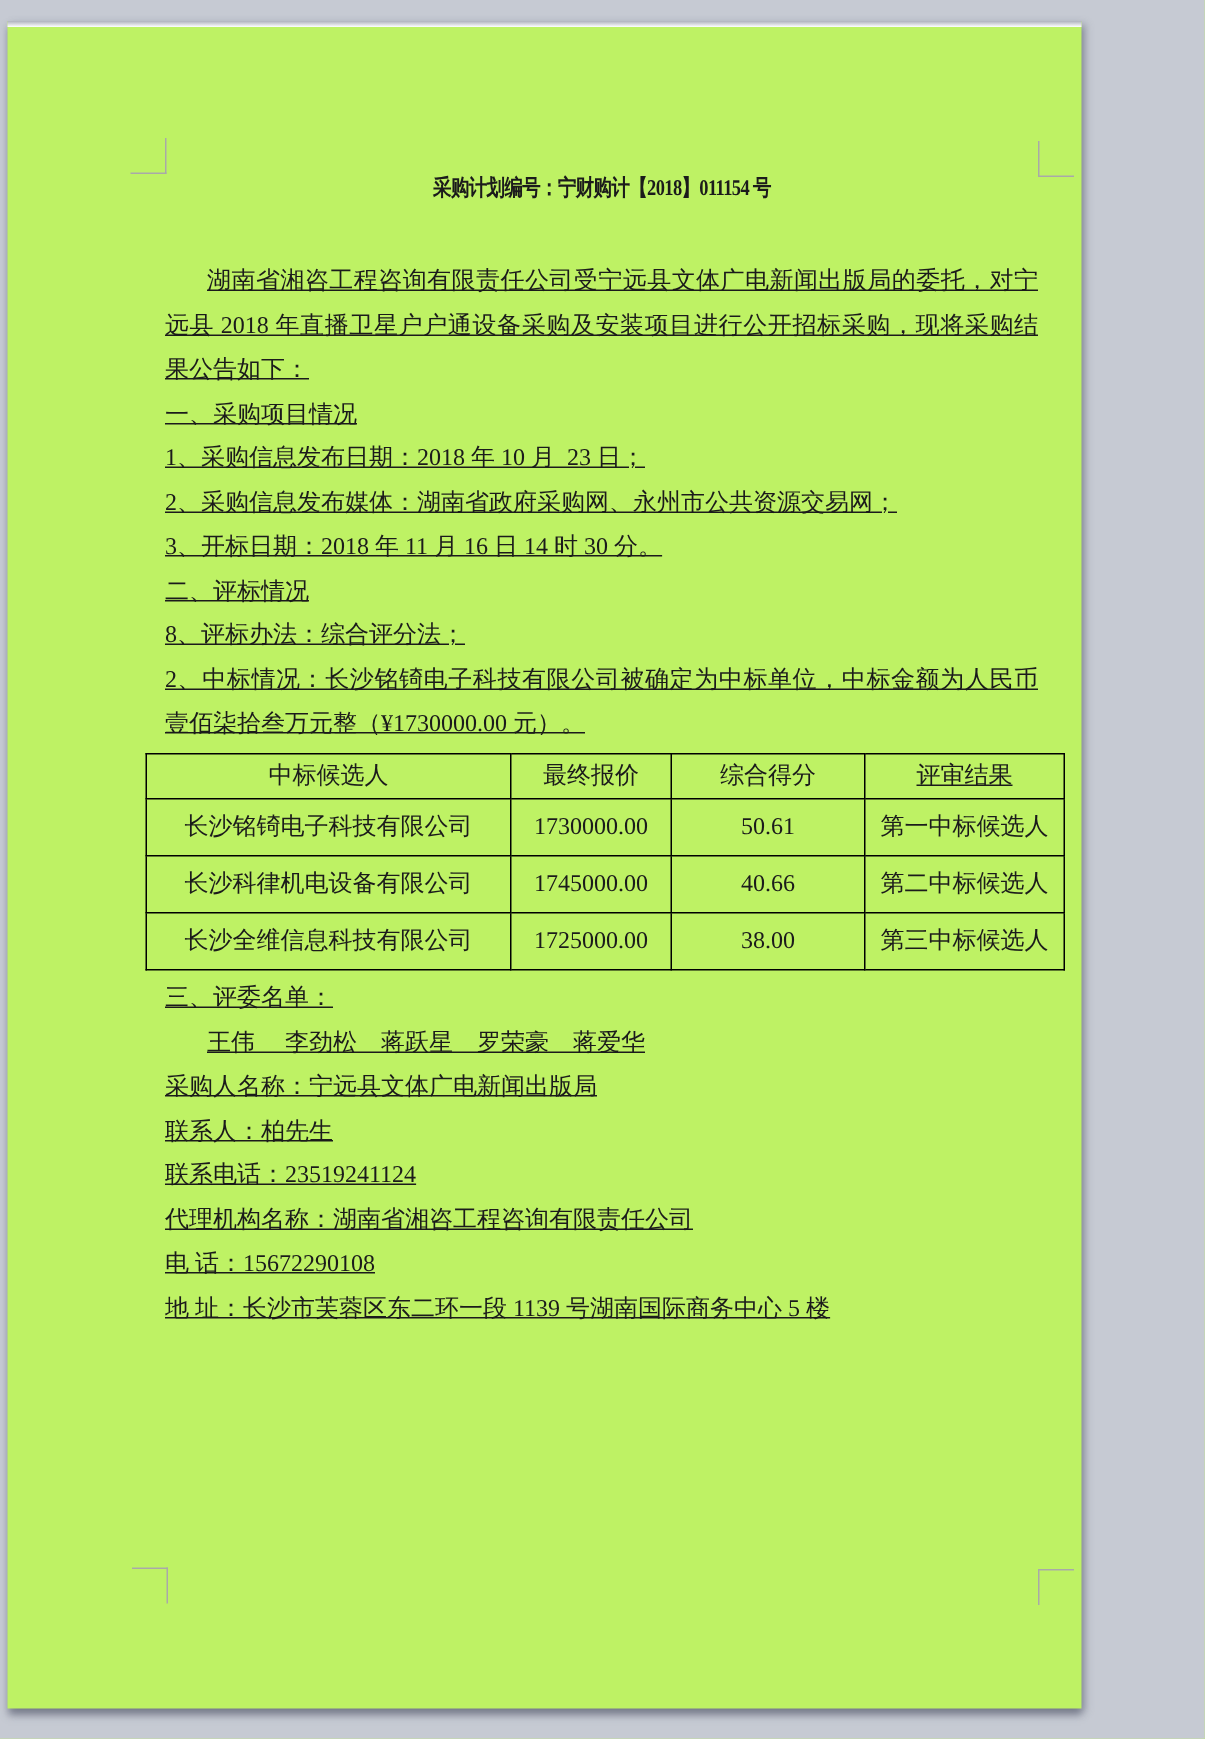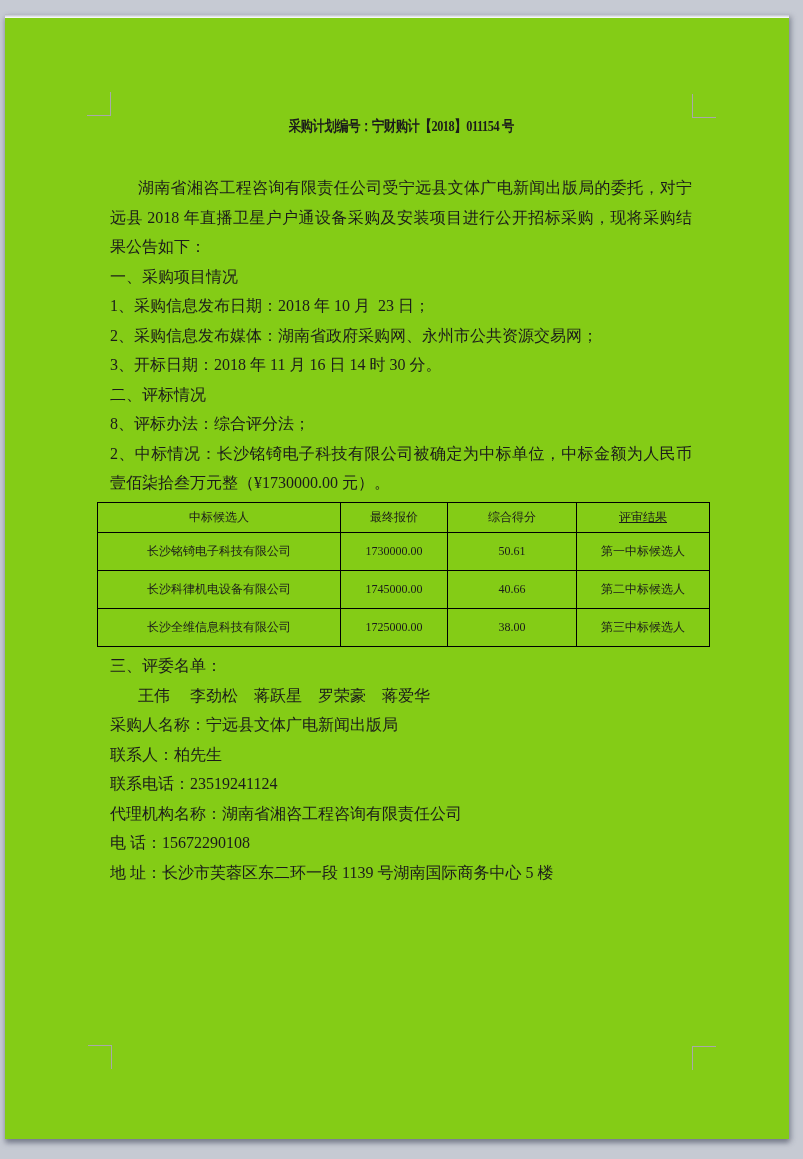--- a/index.html
+++ b/index.html
@@ -13,23 +13,23 @@
   }
   .canvas {
     position: relative;
     width: 803px;
     height: 1159px;
   }
   .page {
     position: absolute;
     left: 5px;
     top: 14px;
-    width: 784px;
+    width: 716px;
     height: 1125px;
-    background: #84cc16;
+    background: #bef264;
     box-shadow: 0 4px 5px rgba(95,100,118,0.65), 3px 2px 5px rgba(95,100,118,0.35);
   }
   
   .page::before {
     content: "";
     position: absolute;
     left: 0; top: 0; right: 0;
     height: 4px;
     background: linear-gradient(#aeb2bd, #ffffff);
   }
@@ -63,41 +63,42 @@
   .doc-title span {
     display: inline-block;
     transform: scaleX(0.82);
     transform-origin: 50% 50%;
     letter-spacing: -0.5px;
   }
   p {
     margin: 0;
     white-space: pre-wrap;
     text-align: justify;
+    text-decoration: underline;
   }
   p.intro {
     margin-top: 37px;
     text-indent: 28px;
   }
   p.names {
     padding-left: 28px;
   }
   table.bid-table {
     border-collapse: collapse;
     table-layout: fixed;
     width: 608px;
     margin-left: -13px;
     margin-top: 4px;
     margin-bottom: 4px;
   }
   table.bid-table th,
   table.bid-table td {
     border: 1px solid #000000;
     font-weight: normal;
-    font-size: 12px;
+    font-size: 16px;
     text-align: center;
     vertical-align: middle;
     padding: 0;
   }
   table.bid-table thead tr { height: 27px; }
   table.bid-table tbody tr { height: 38px; }
   .col-candidate { width: 242px; }
   .col-price     { width: 106px; }
   .col-score     { width: 128px; }
   .col-result    { width: 132px; text-decoration: underline; }

